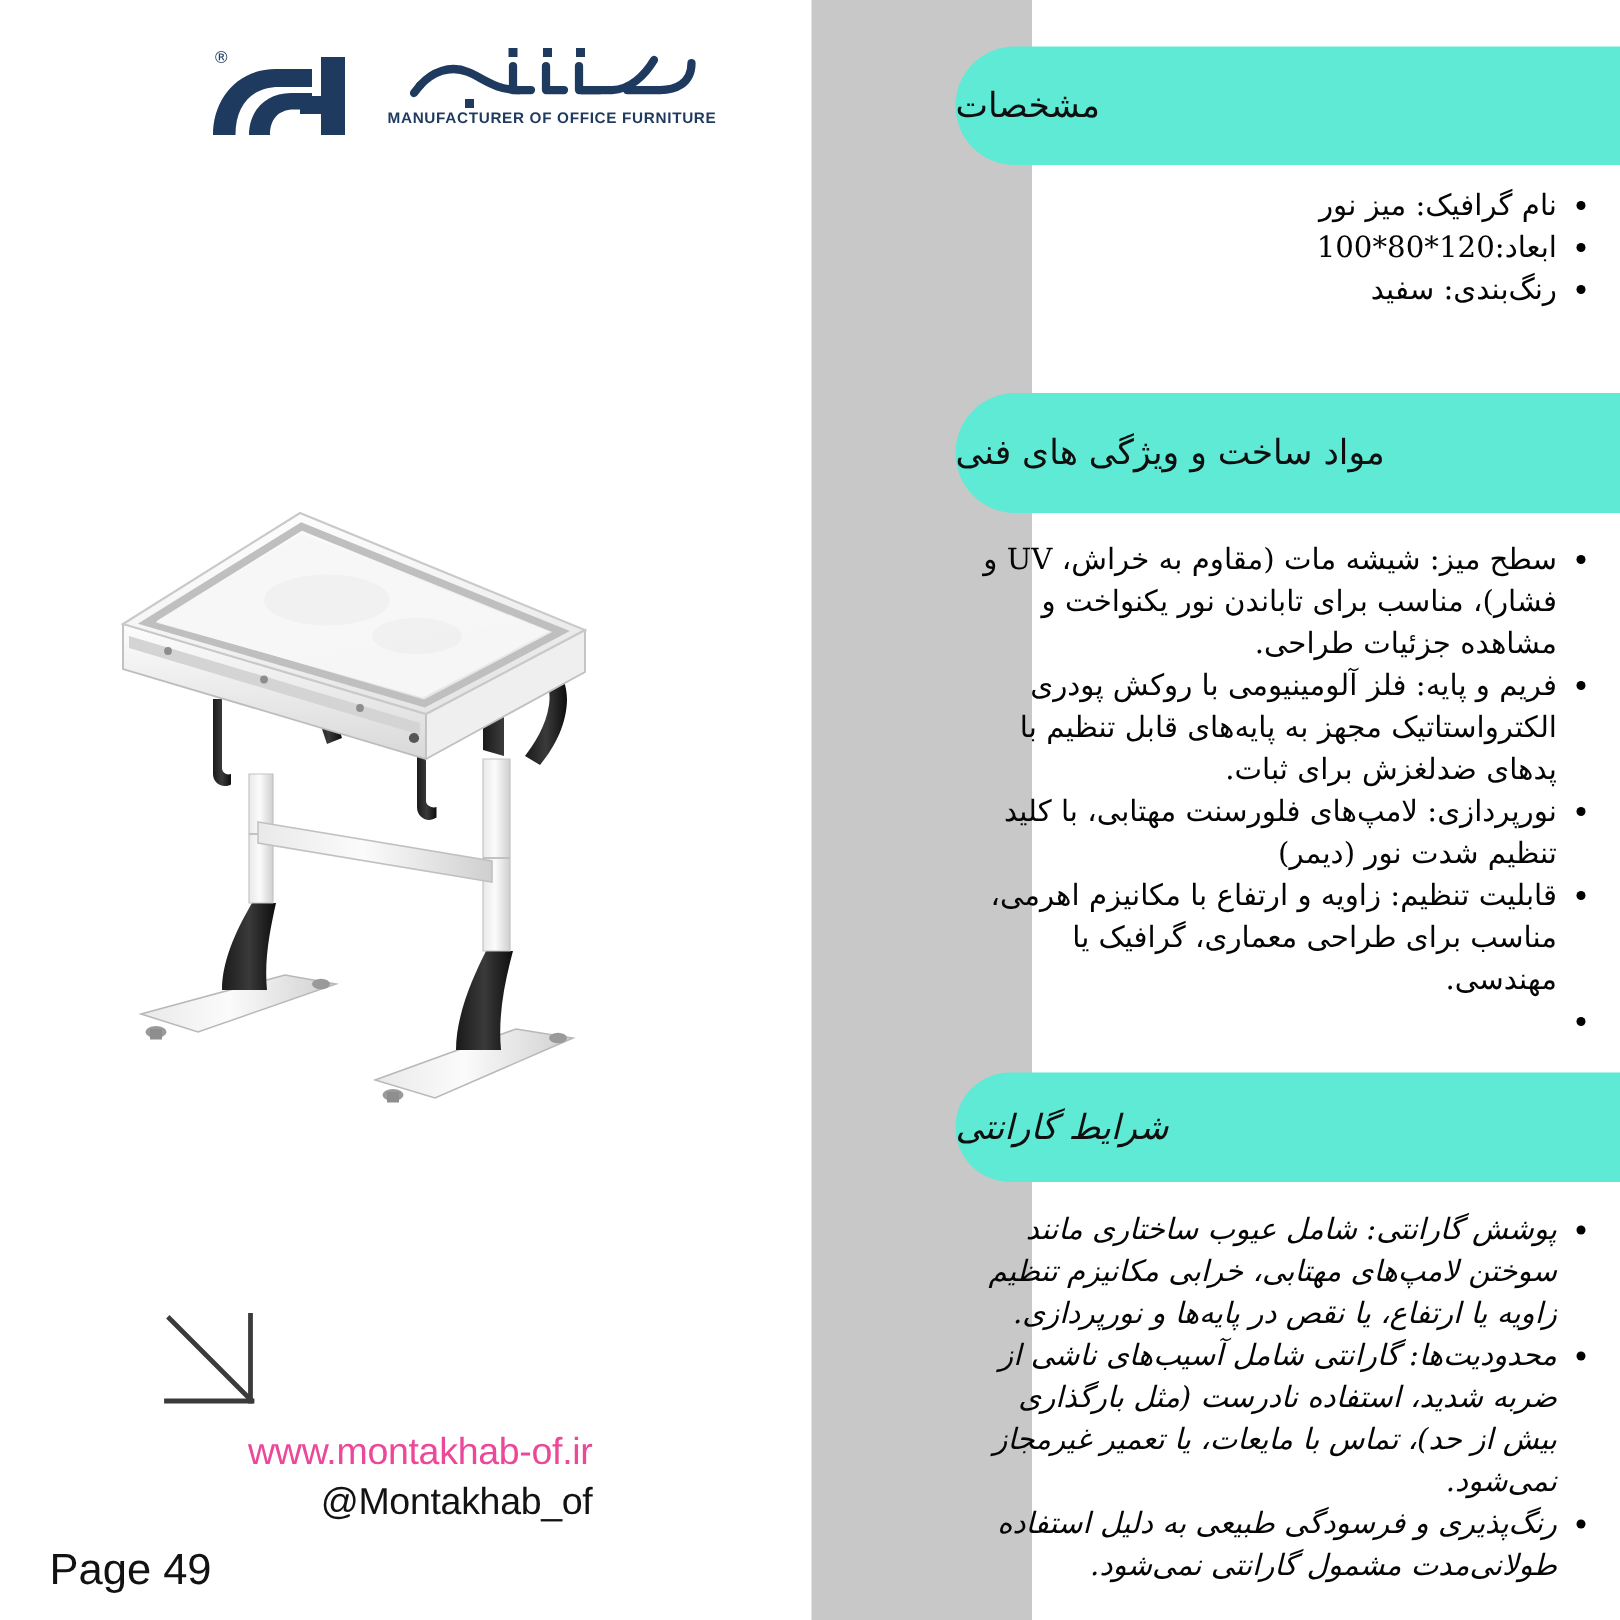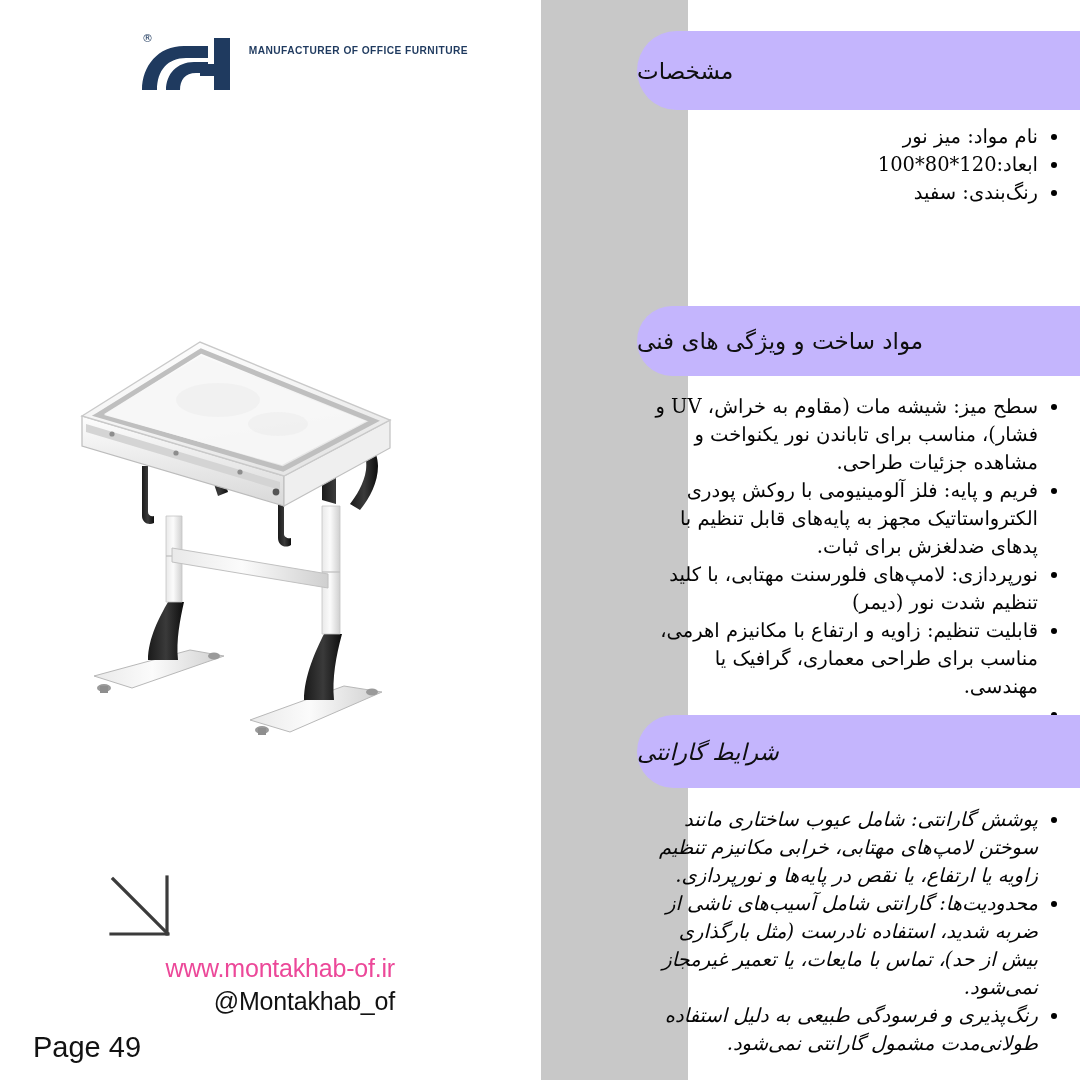--- a/index.html
+++ b/index.html
@@ -50,21 +50,21 @@
     left: 118px;
     top: 26px;
     width: 350px;
     height: 80px;
     display: flex;
     align-items: flex-start;
     gap: 10px;
   }
   .logo-word-wrap {
     display: flex;
-    flex-direction: row;
+    flex-direction: column;
     align-items: center;
     width: 200px;
   }
   .logo-word {
     display: block;
     width: 200px;
     height: 46px;
   }
   .logo-tagline {
     font-family: "Liberation Sans", sans-serif;
@@ -151,21 +151,21 @@
     top: 0;
     width: 460px;
     height: 1080px;
     z-index: 3;
   }
 
   .section { position: absolute; width: 460px; }
 
   .section-header {
     position: relative;
-    background: #c4b5fd;
+    background: #5eead4;
     border-top-left-radius: 40px;
     border-bottom-left-radius: 40px;
     height: 79px;
     width: 443px;
     margin-left: 5px;
     display: flex;
     align-items: center;
     justify-content: flex-end;
     padding-right: 18px;
   }
@@ -206,21 +206,21 @@
     border-radius: 50%;
     background: #000000;
   }
   .bullet-list li.empty-item { min-height: 28px; }
 
   
   #section-specs       { top: 31px; }
   #section-specs .bullet-list { margin-top: 13px; }
 
   #section-materials   { top: 262px; }
-  #section-materials .section-header { height: 70px; margin-top: 44px; }
+  #section-materials .section-header { height: 80px; }
   #section-materials .bullet-list { margin-top: 17px; }
 
   #section-warranty    { top: 715px; font-style: italic; }
   #section-warranty .section-header { height: 73px; }
   #section-warranty .bullet-list { margin-top: 18px; }
 </style>
 </head>
 <body>
 
 <div class="page">
@@ -358,21 +358,21 @@
     <div class="page-number">Page 49</div>
   </div>
 
   <div class="right-col">
 
     <section class="section" id="section-specs">
       <div class="section-header">
         <span class="section-header-title">مشخصات</span>
       </div>
       <ul class="bullet-list">
-        <li>نام مواد: میز نور</li>
+        <li>نام گرافیک: میز نور</li>
         <li>ابعاد:120*80*100</li>
         <li>رنگ‌بندی: سفید</li>
       </ul>
     </section>
 
     <section class="section" id="section-materials">
       <div class="section-header">
         <span class="section-header-title">مواد ساخت و ویژگی های فنی</span>
       </div>
       <ul class="bullet-list">

